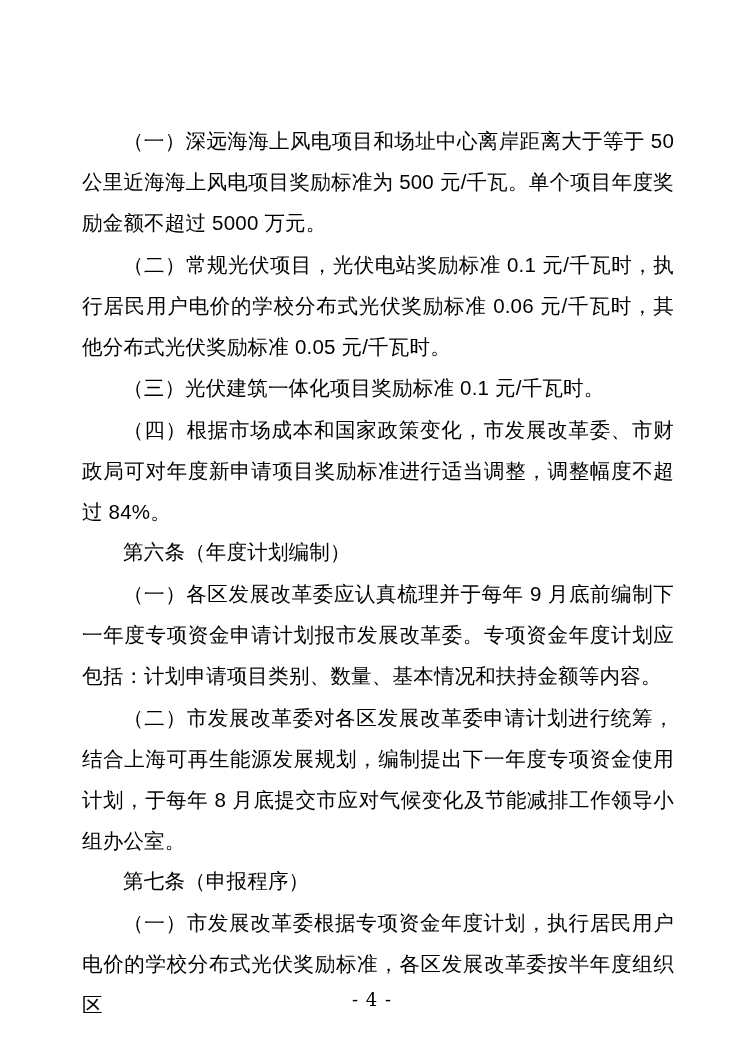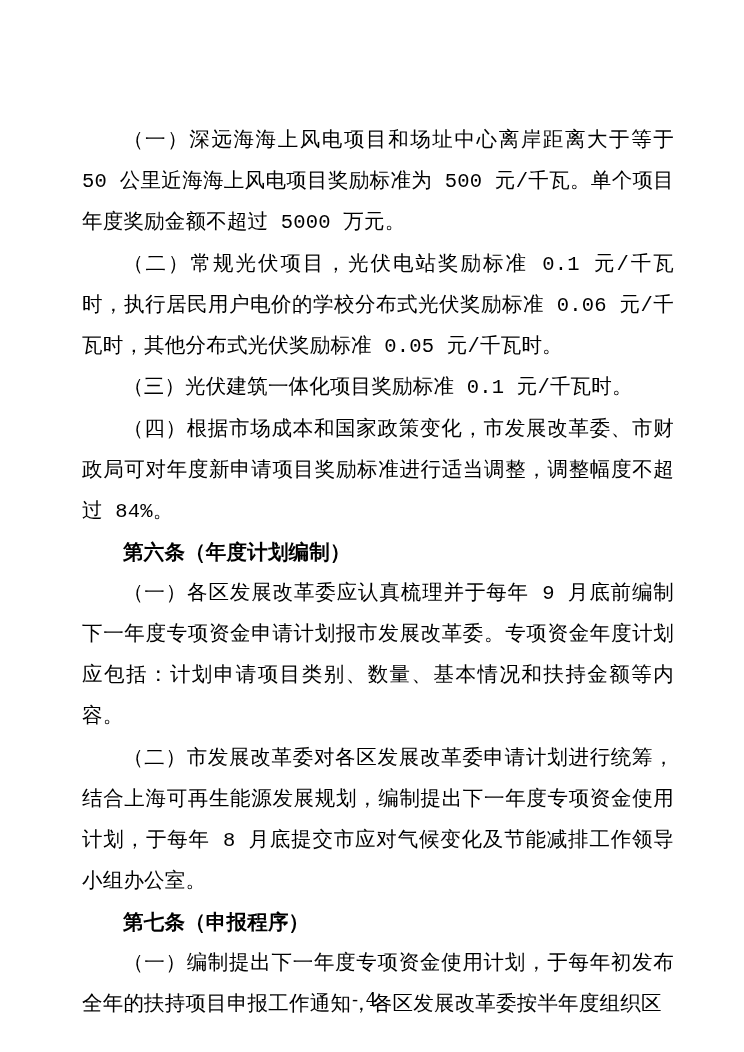--- a/index.html
+++ b/index.html
@@ -28,29 +28,29 @@
     width: 592px;
   }
   p.para {
     margin: 0 0 0.5px 0;
     font-size: 20.5px;
     line-height: 41px;
     text-align: justify;
     text-justify: inter-ideograph;
     text-indent: 41px;
     letter-spacing: 0.2px;
-    font-family: Liberation Mono, monospace;
+    font-family: Liberation Sans, sans-serif;
   }
   p.heading {
     margin: 0;
     font-size: 20.5px;
     line-height: 41px;
     text-indent: 41px;
     letter-spacing: 0.2px;
-    font-weight: 700;
+    font-weight: 400;
     font-family: "DejaVu Sans", "Liberation Sans", sans-serif;
   }
   .footer {
     position: absolute;
     left: 0;
     bottom: 42px;
     width: 744px;
     text-align: center;
     font-size: 18px;
     font-family: "DejaVu Serif", "Liberation Serif", serif;
@@ -71,20 +71,20 @@
     <p class="para">（三）光伏建筑一体化项目奖励标准 0.1 元/千瓦时。</p>
     <p class="para">（四）根据市场成本和国家政策变化，市发展改革委、市财政局可对年度新申请项目奖励标准进行适当调整，调整幅度不超过 84%。</p>
 
     <p class="heading">第六条（年度计划编制）</p>
 
     <p class="para">（一）各区发展改革委应认真梳理并于每年 9 月底前编制下一年度专项资金申请计划报市发展改革委。专项资金年度计划应包括：计划申请项目类别、数量、基本情况和扶持金额等内容。</p>
     <p class="para">（二）市发展改革委对各区发展改革委申请计划进行统筹，结合上海可再生能源发展规划，编制提出下一年度专项资金使用计划，于每年 8 月底提交市应对气候变化及节能减排工作领导小组办公室。</p>
 
     <p class="heading">第七条（申报程序）</p>
 
-    <p class="para">（一）编制提出下一年度专项资金使用计划，于每年初发布全年的扶持项目申报工作通知，各区发展改革委按半年度组织区</p>
+    <p class="para">（一）市发展改革委根据专项资金年度计划，执行居民用户电价的学校分布式光伏奖励标准，各区发展改革委按半年度组织区</p>
 
   </div>
 </div>
 
 <div class="footer">
   <span class="pagenum">- 4 -</span>
 </div>
 
 </body></html>

